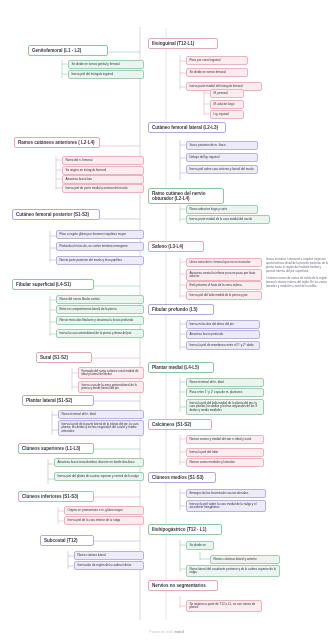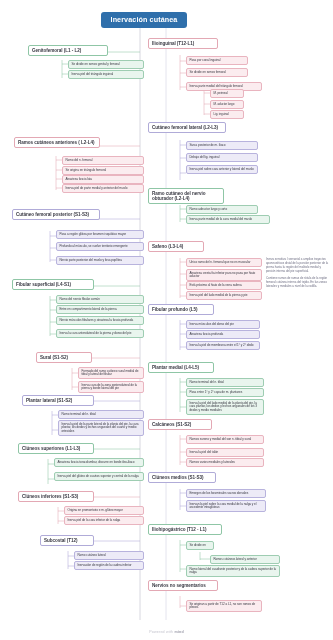--- a/index.html
+++ b/index.html
@@ -207,21 +207,20 @@
       <path d="M180 545 L186 545" stroke="#8fc6a6"></path>
       <path d="M180 569 L186 569" stroke="#8fc6a6"></path>
       <path d="M200 552 L200 560" stroke="#8fc6a6"></path>
       <path d="M200 559 L210 559" stroke="#8fc6a6"></path>
 
       <path d="M180 596 L180 608" stroke="#e3a8b4"></path>
       <path d="M180 606 L186 606" stroke="#e3a8b4"></path>
     </g>
   </svg>
 
-  <div class="node root" style="left:101px; top:12px; width:86px;">Inervación cutánea</div>
 
   <div class="node branch g" style="left:28px; top:45px; width:80px;">Genitofemoral (L1 - L2)</div>
   <div class="node leaf gf" style="left:68px; top:60px; width:76px;">Se divide en ramos genital y femoral</div>
   <div class="node leaf gf" style="left:68px; top:70px; width:76px;">Inerva piel del triángulo inguinal</div>
 
   <div class="node branch p" style="left:14px; top:137px; width:86px;">Ramos cutáneos anteriores ( L2-L4)</div>
   <div class="node leaf pf" style="left:62px; top:156px; width:82px;">Ramo del n. femoral</div>
   <div class="node leaf pf" style="left:62px; top:166px; width:82px;">Se origina en triángulo femoral</div>
   <div class="node leaf pf" style="left:62px; top:175px; width:82px;">Atraviesa fascia lata</div>
   <div class="node leaf pf" style="left:62px; top:184px; width:82px;">Inerva piel de parte medial y anterior del muslo</div>

